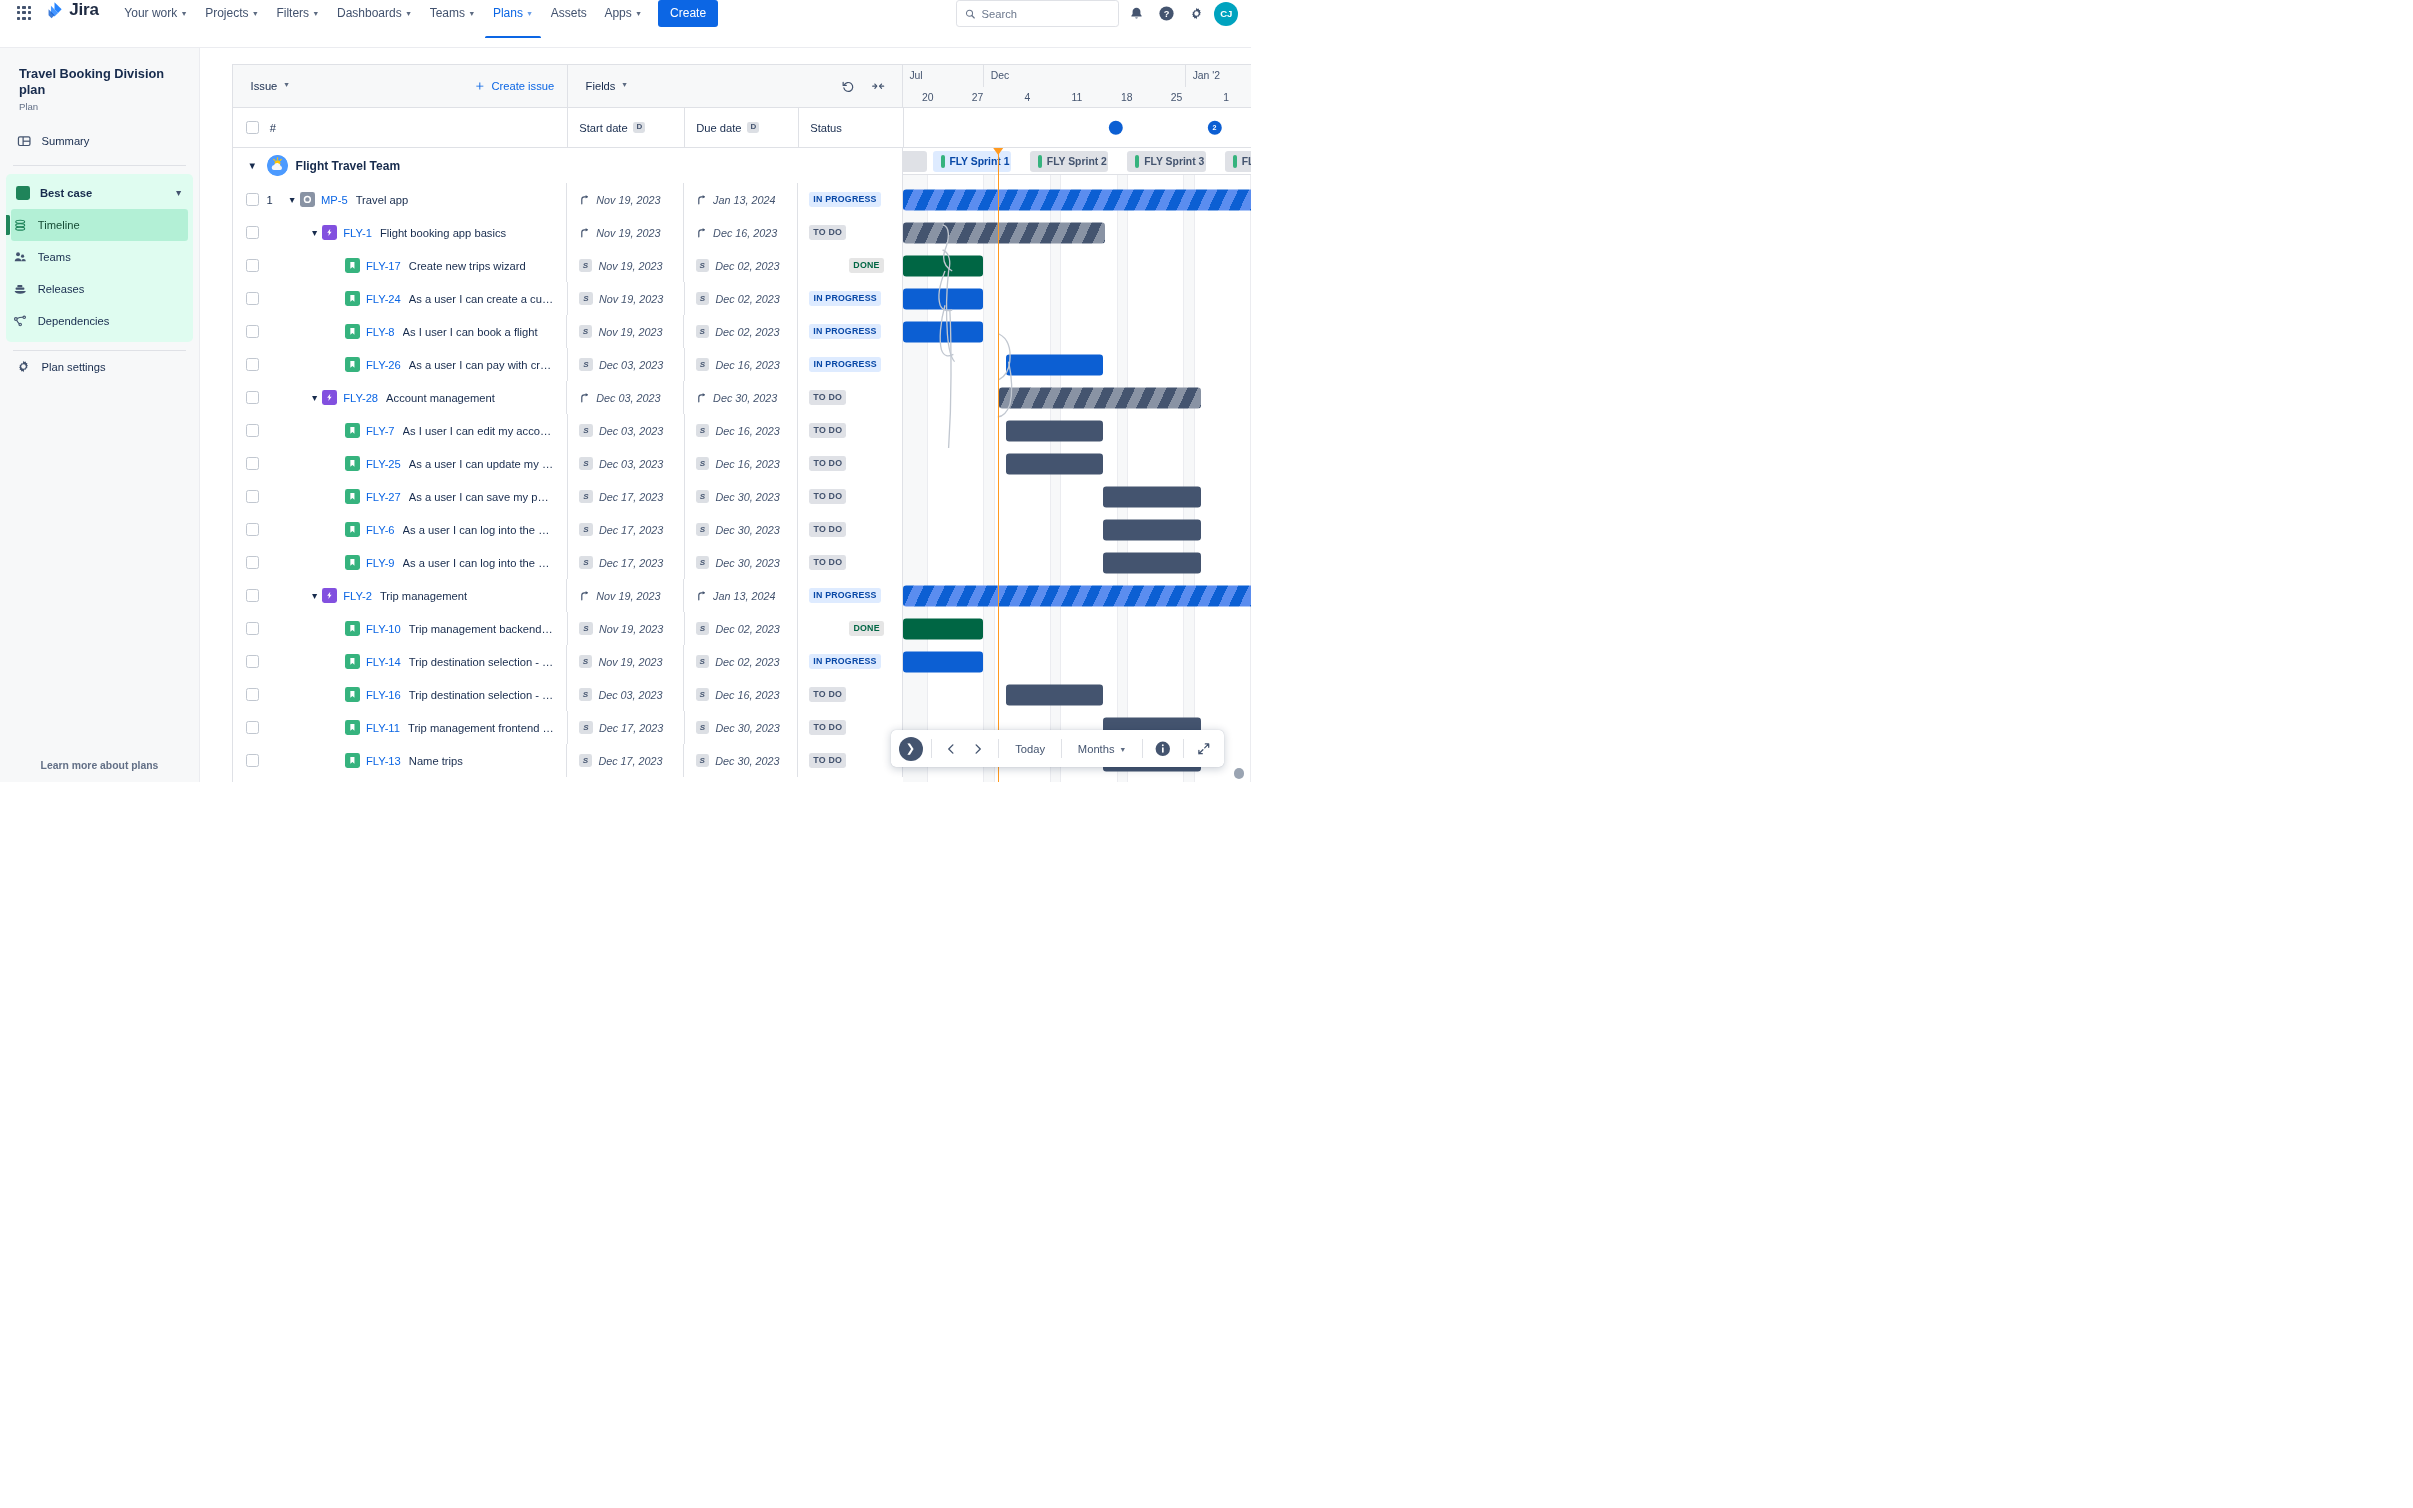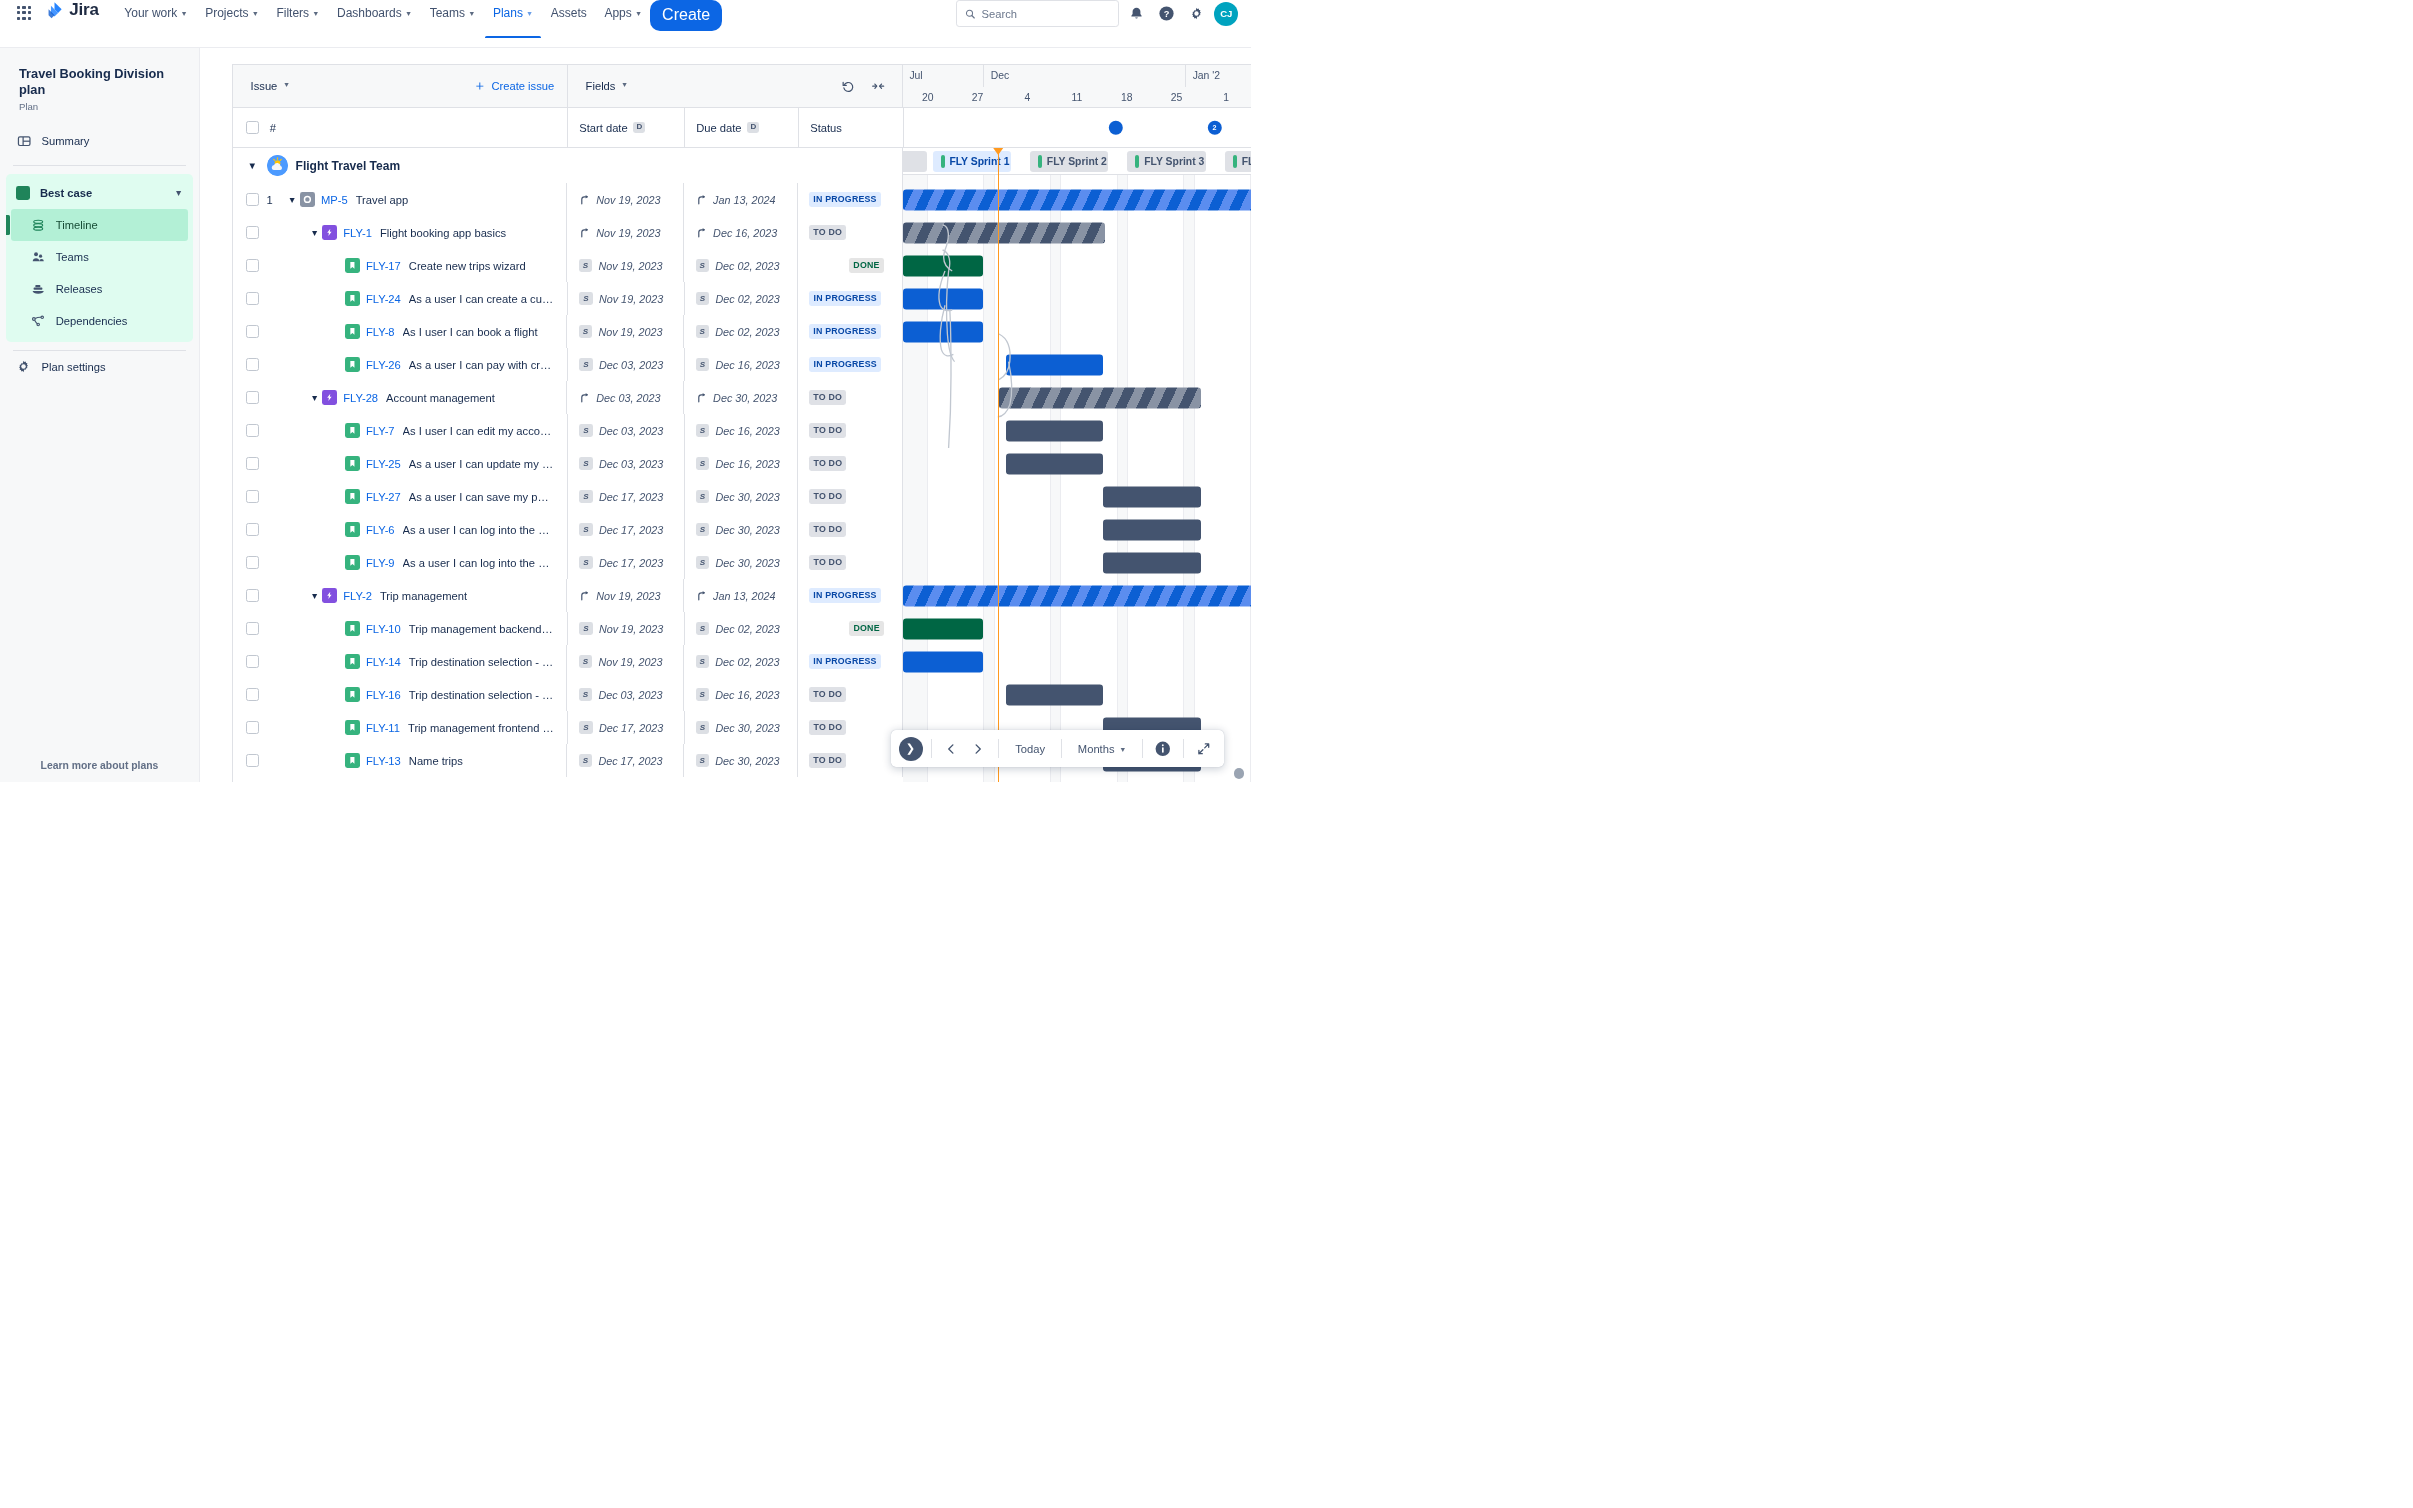--- a/index.html
+++ b/index.html
@@ -36,22 +36,23 @@
   }
   .navitem.active { color:#0C66E4; font-weight:500; }
   .navitem.active::after {
     content:''; position:absolute; bottom:0; height:2.4px; background:#0C66E4; border-radius:1.6px 1.6px 0 0;
   }
   .navunderline { height:2.4px; width:100%; background:#0C66E4; border-radius:1.6px 1.6px 0 0; position:absolute; bottom:-12.8px; left:0; }
   .caret { font-size:7.2px; color:#5d6b82; line-height:1; transform: translateY(0.8px); }
   .navitem.active .caret { color:#6b9fe8; }
 
   .createbtn {
-    background:#0C66E4; color:#fff; border:none; border-radius:10px;
-    padding: 6.4px 12px; font-size:16px; font-weight:500; cursor:pointer;
+    background:#0C66E4; color:#fff; border:none; border-radius:3px;
+    padding: 6.4px 12px; font-size:12px; font-weight:500; cursor:pointer;
+    margin-left: 8px;
     font-family: inherit;
   }
 
   .nav-right { margin-left:auto; display:flex; align-items:center; gap:4.8px; }
   .searchbox {
     width: 163px; height: 27px;
     border:0.8px solid #DFE1E6; border-radius:3.2px;
     display:flex; align-items:center; gap:6.4px; padding: 0 8px;
     background:#fff; cursor:text;
   }
@@ -99,21 +100,21 @@
   .scenario-head {
     display:flex; align-items:center; gap:9.6px;
     height:32px; padding:0 9.6px; cursor:pointer; border-radius:3.2px;
   }
   .scenario-swatch { width:14.4px; height:14.4px; border-radius:2.4px; background:#1F845A; flex:none; }
   .scenario-name { font-size:11.2px; font-weight:600; color:#172B4D; }
   .scenario-caret { margin-left:auto; font-size:8.8px; color:#44546F; }
   .sb-sub-item {
     position:relative;
     display:flex; align-items:center; gap:9.6px;
-    height:32px; margin: 0 4.8px; padding: 0 19px; border-radius:3.2px;
+    height:32px; margin: 0 4.8px; padding: 0 1px; border-radius:3.2px;
     cursor:pointer; font-size:11.2px; color:#172B4D;
   }
   .sb-sub-item.selected { background:#B3F0D6; color:#164B35; font-weight:500; }
   .sb-sub-item.selected::before {
     content:''; position:absolute; left:-4.8px; top:6.4px; bottom:6.4px; width:3.2px;
     background:#1F845A; border-radius:0 1.6px 1.6px 0;
   }
   .sb-icon { width:16px; height:16px; display:flex; align-items:center; justify-content:center; flex:none; }
   .sb-bottom { margin-top:auto; padding: 0 0 14.4px 0; display:flex; justify-content:center; }
   .sb-learnmore { font-size:10.4px; color:#626F86; cursor:pointer;font-weight:bold; }

